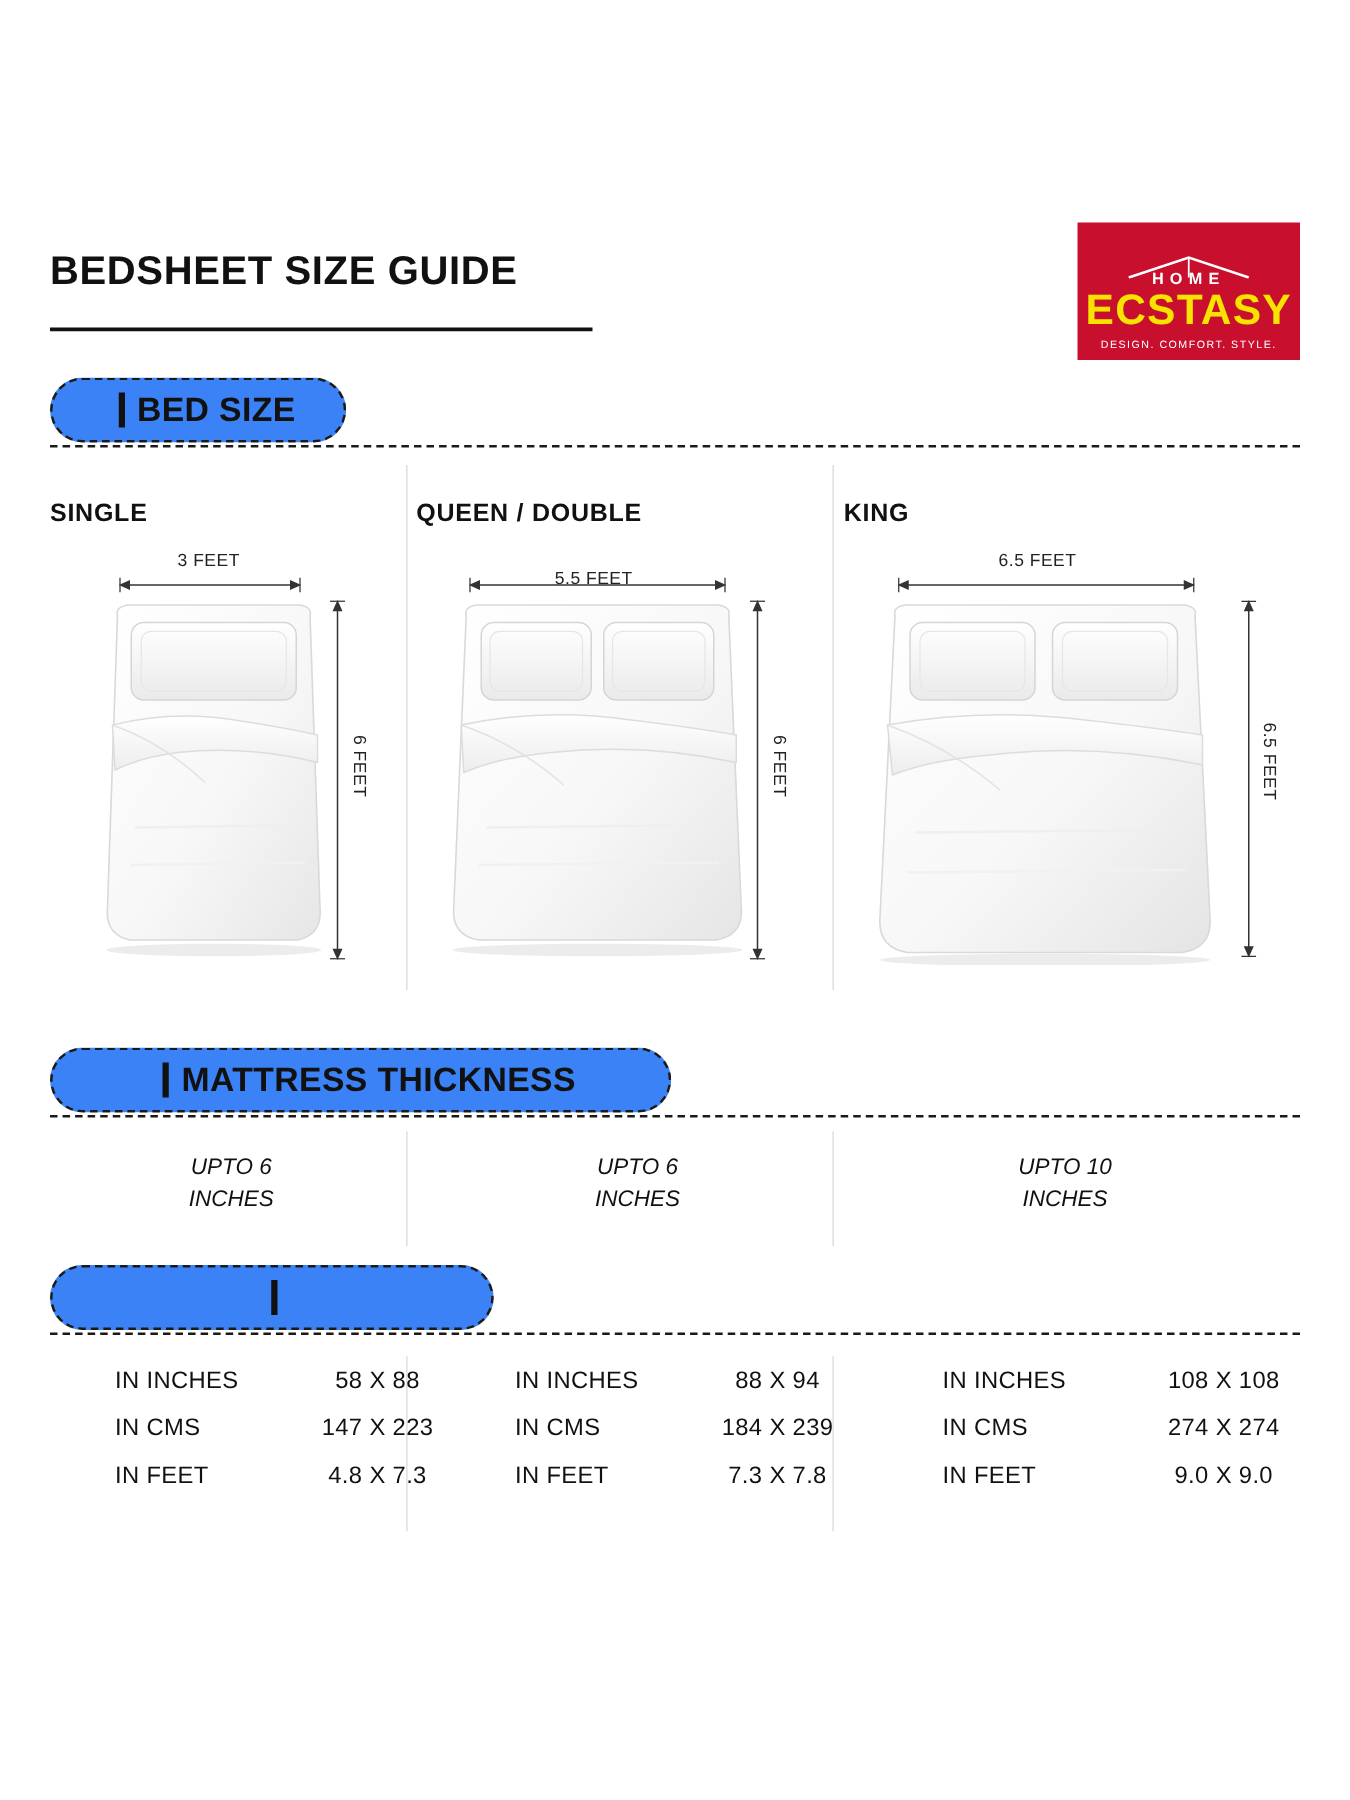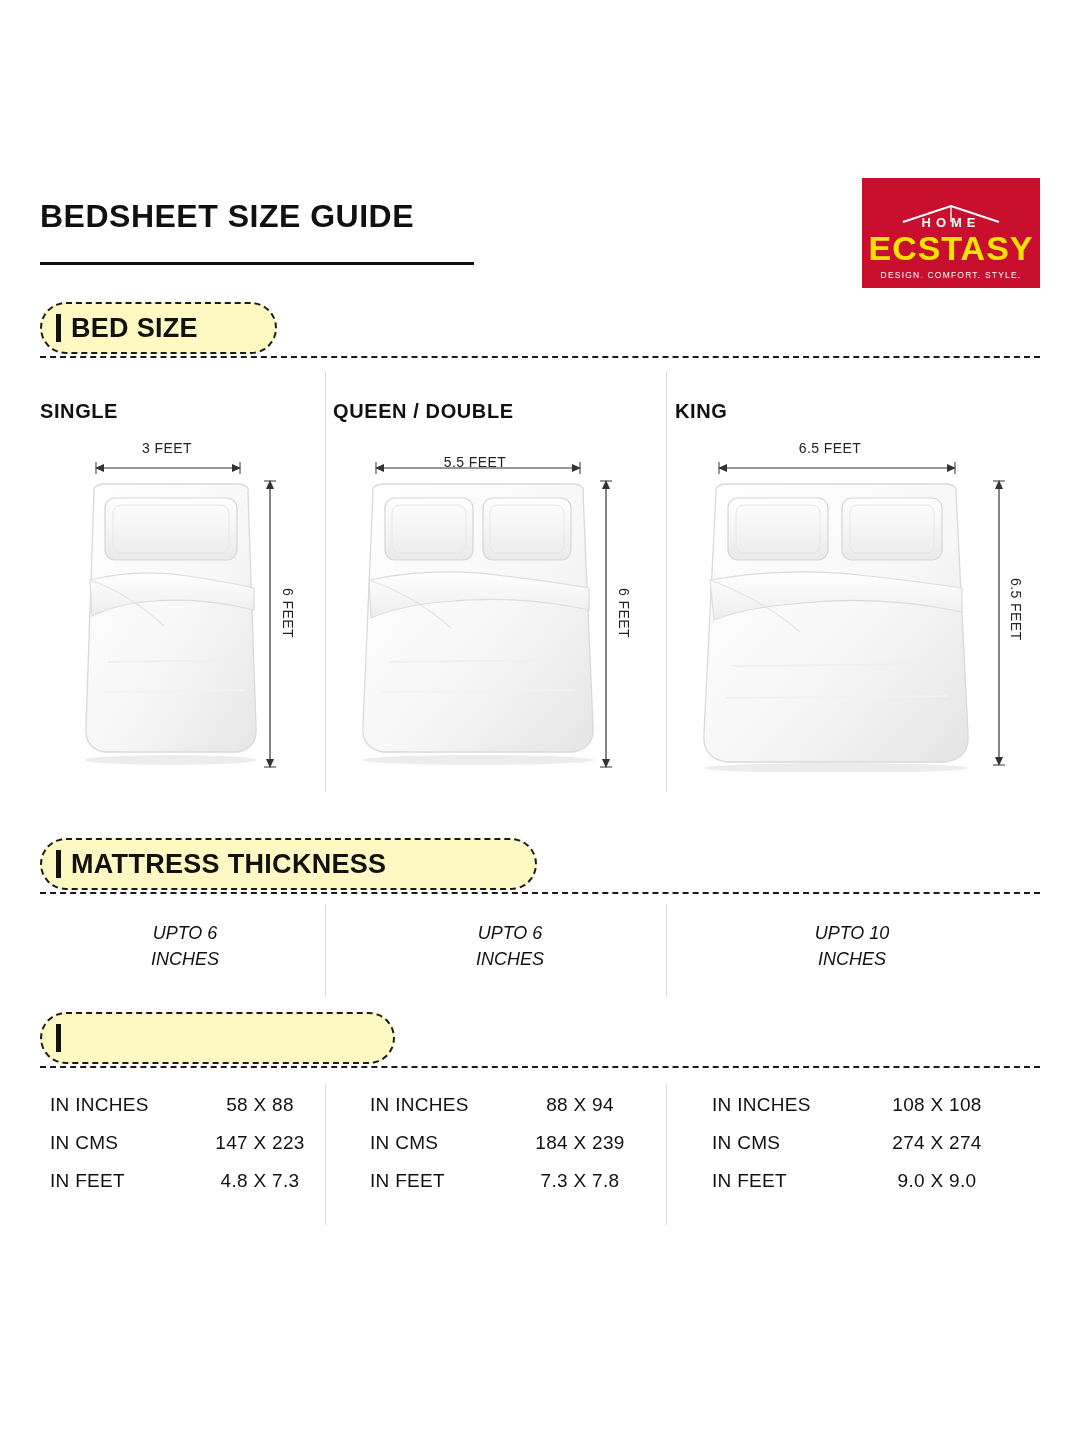--- a/index.html
+++ b/index.html
@@ -73,21 +73,22 @@
 
   
   .chip {
     position: absolute;
     height: 52px;
     border: 2px dashed #1a1a1a;
     border-radius: 26px;
     display: flex;
     align-items: center;
     padding-left: 14px;
-    background: #fef9c3;
+    background: #3b82f6;
+    justify-content: center;
   }
   .chip .bar {
     width: 5px; height: 28px;
     background: #111;
     margin-right: 10px;
   }
   .chip .chip-label {
     font-size: 27px;
     font-weight: bold;
     letter-spacing: 0.3px;
@@ -152,21 +153,21 @@
 
   
   .size-block { position: absolute; }
   .size-row {
     display: flex;
     align-items: baseline;
     height: 38px;
     font-size: 19px;
     color: #111;
   }
-  .size-row .lab { width: 140px; letter-spacing: 0.3px; }
+  .size-row .lab { width: 140px; letter-spacing: 0.3px; margin-left: 42px; }
   .size-row .val { width: 140px; text-align: center; letter-spacing: 0.3px; }
 </style>
 </head>
 <body>
 
 <div class="page">
 
   <div class="title">BEDSHEET SIZE GUIDE</div>
   <div class="title-rule"></div>
 

